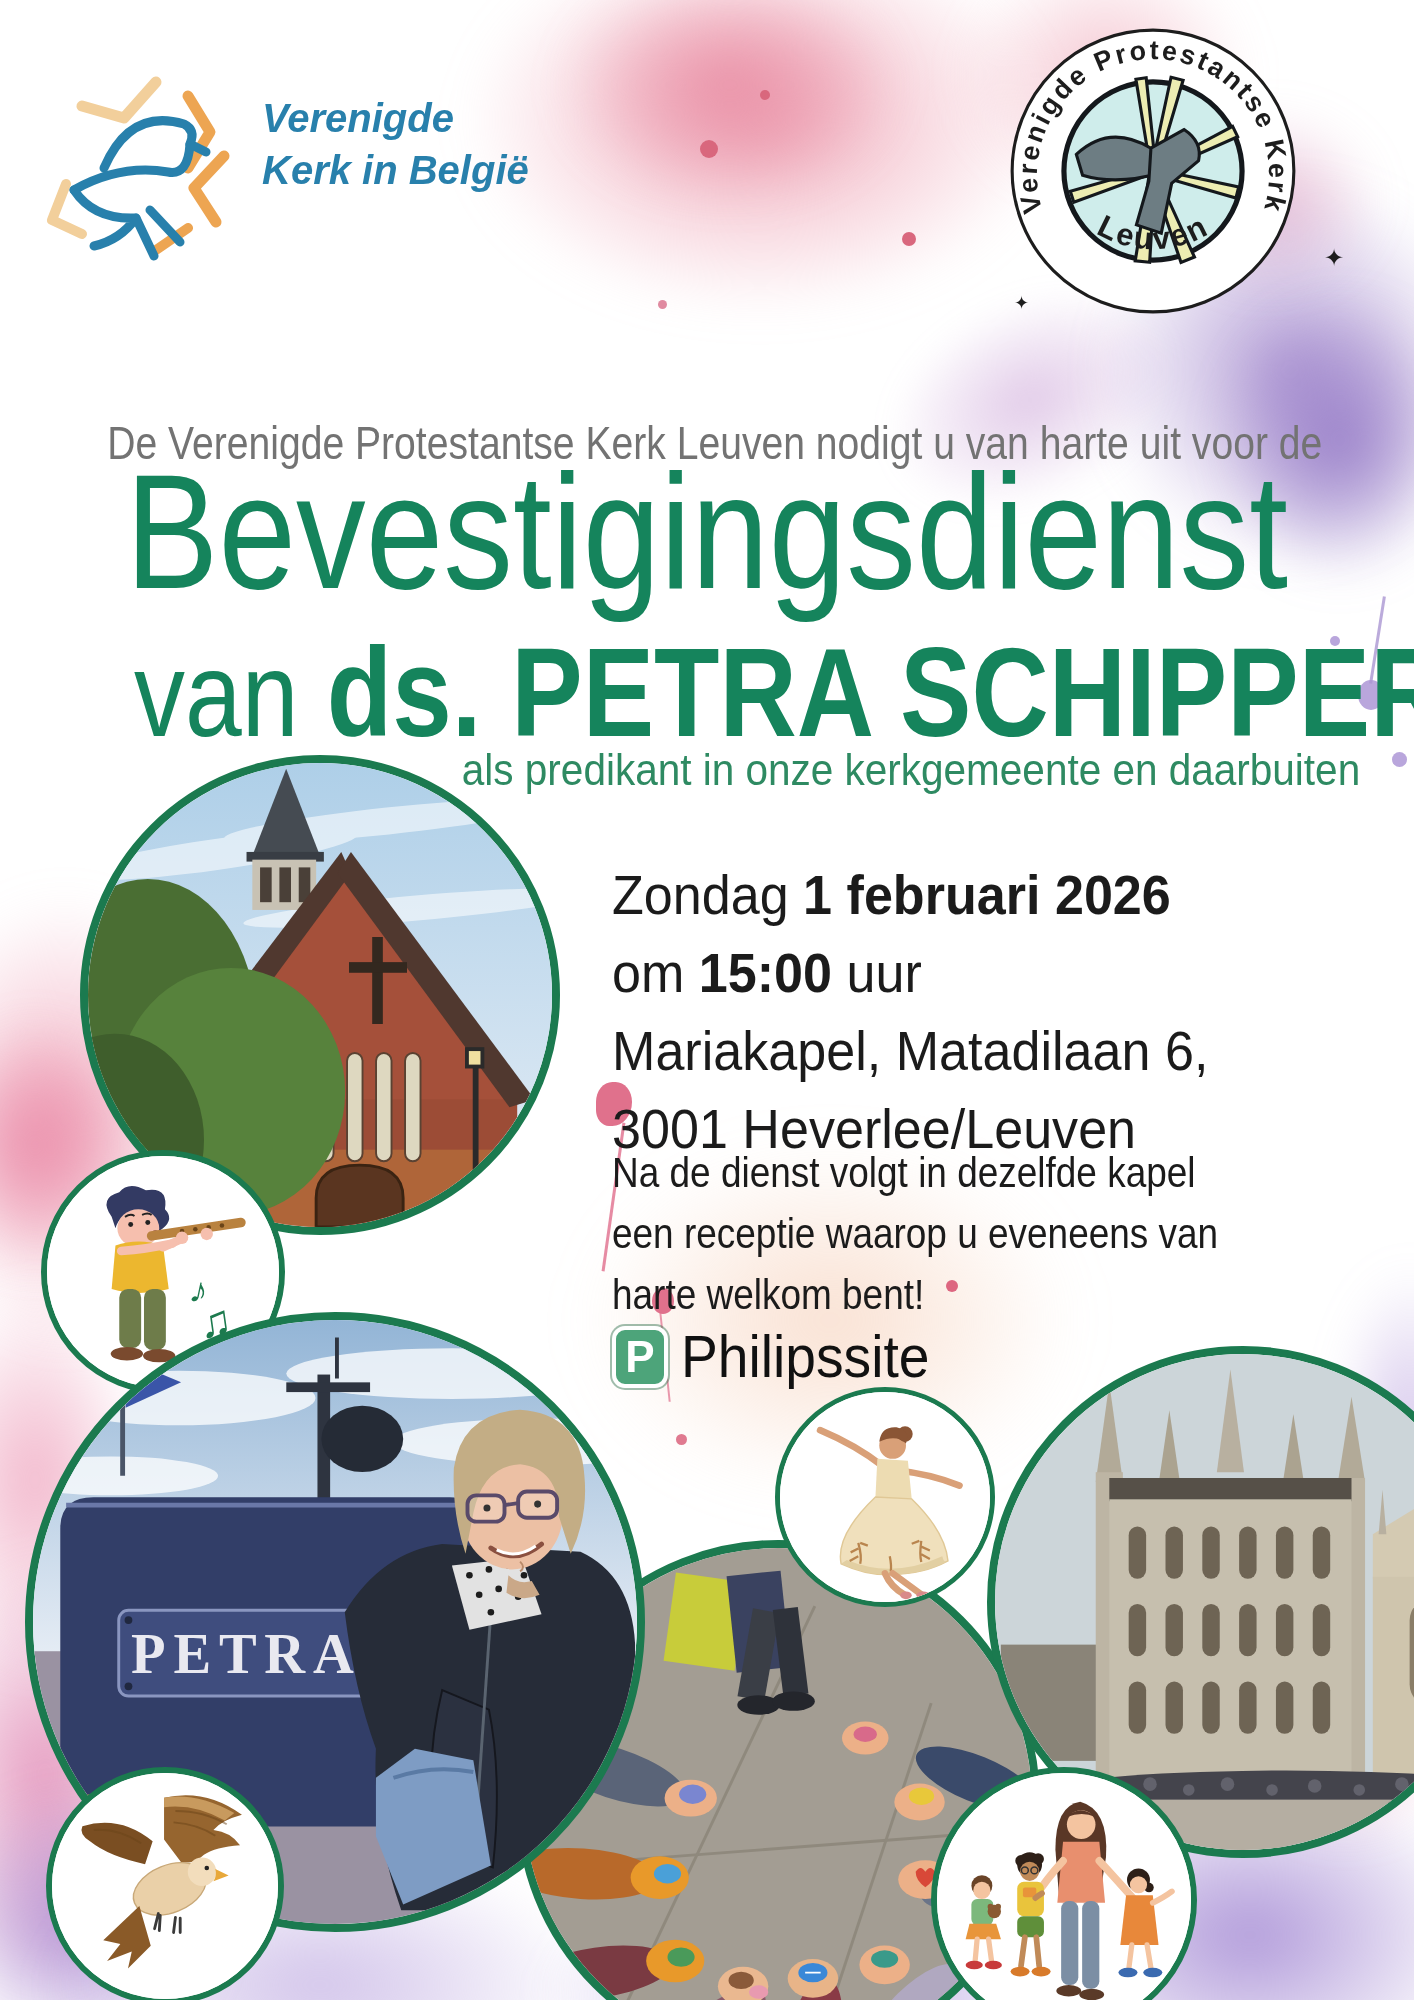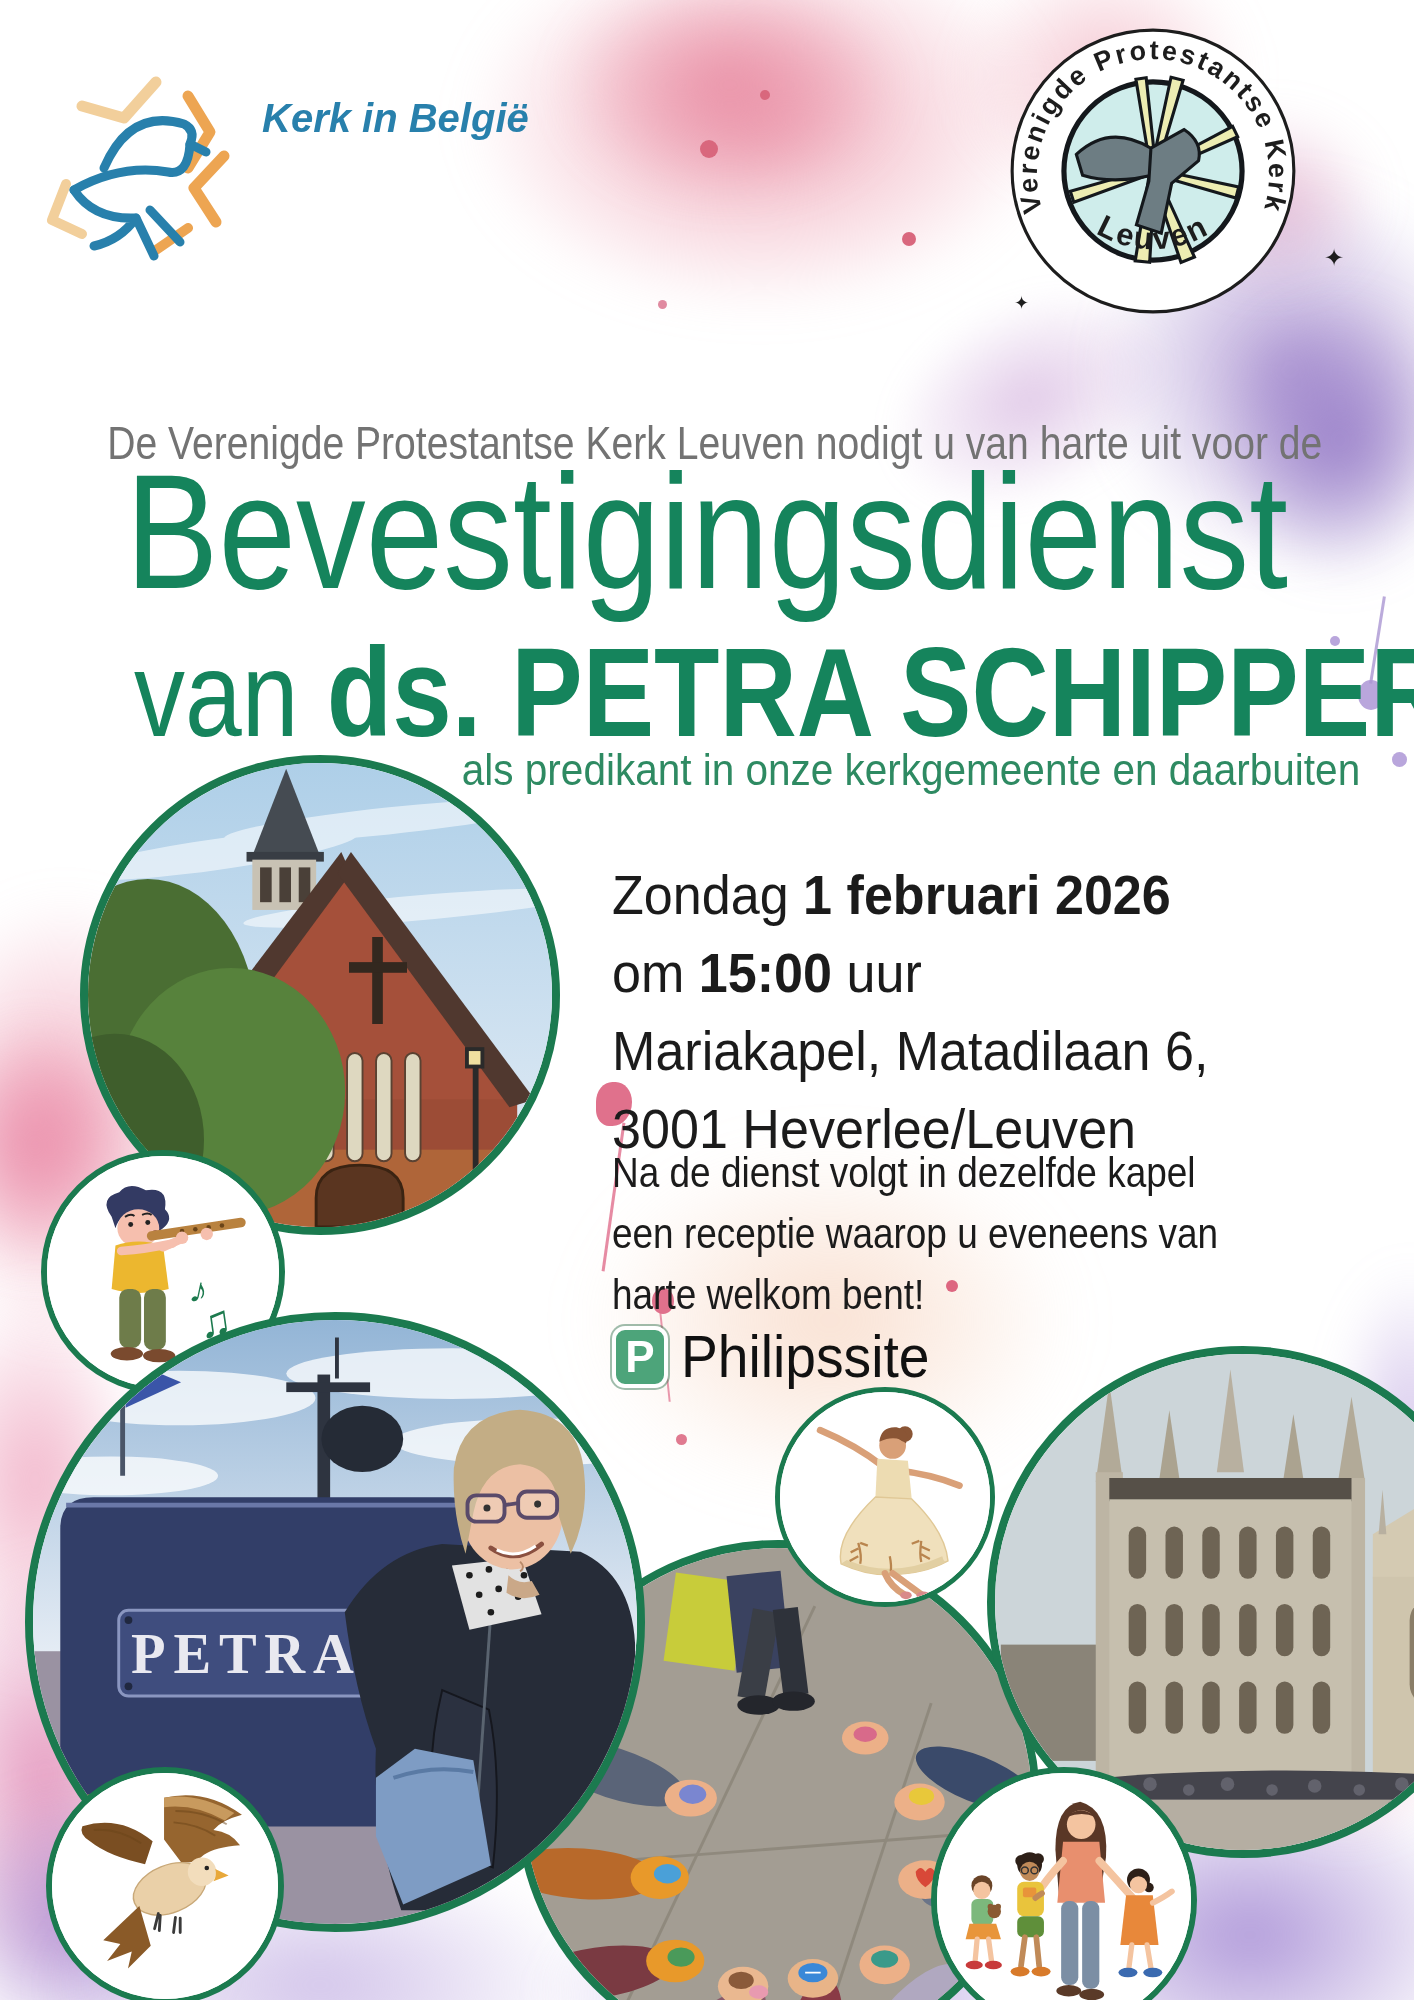--- a/index.html
+++ b/index.html
@@ -87,20 +87,21 @@
       <path d="M150 160 L118 182" stroke="#eda552" stroke-width="10"></path>
       <g stroke="#2880ac" stroke-width="9">
         <path d="M66 100 Q92 40 146 56 Q158 62 152 76 L168 84"></path>
         <path d="M36 122 Q82 96 130 104 Q150 108 152 76"></path>
         <path d="M36 122 Q56 152 98 150 Q82 172 56 178"></path>
         <path d="M98 150 L116 188 M112 142 L142 174"></path>
       </g>
     </g>
   </svg>
   <div class="abs logo-text">
+    <div>Verenigde</div>
     <div>Kerk in België</div>
   </div>
 
   <svg class="abs" style="left:1008px;top:26px;z-index:6;" width="290" height="290" viewBox="0 0 280 280">
     <circle cx="140" cy="140" r="136" fill="#ffffff" stroke="#1d1d1d" stroke-width="3"></circle>
     <circle cx="140" cy="140" r="86" fill="#cfedeb" stroke="#14181c" stroke-width="5"></circle>
     <g>
       <g transform="rotate(-8 140 140)">
         <polygon points="136,50 146,50 143,140 138,140" fill="#ededb2" stroke="#14181c" stroke-width="3"></polygon>
       </g>

